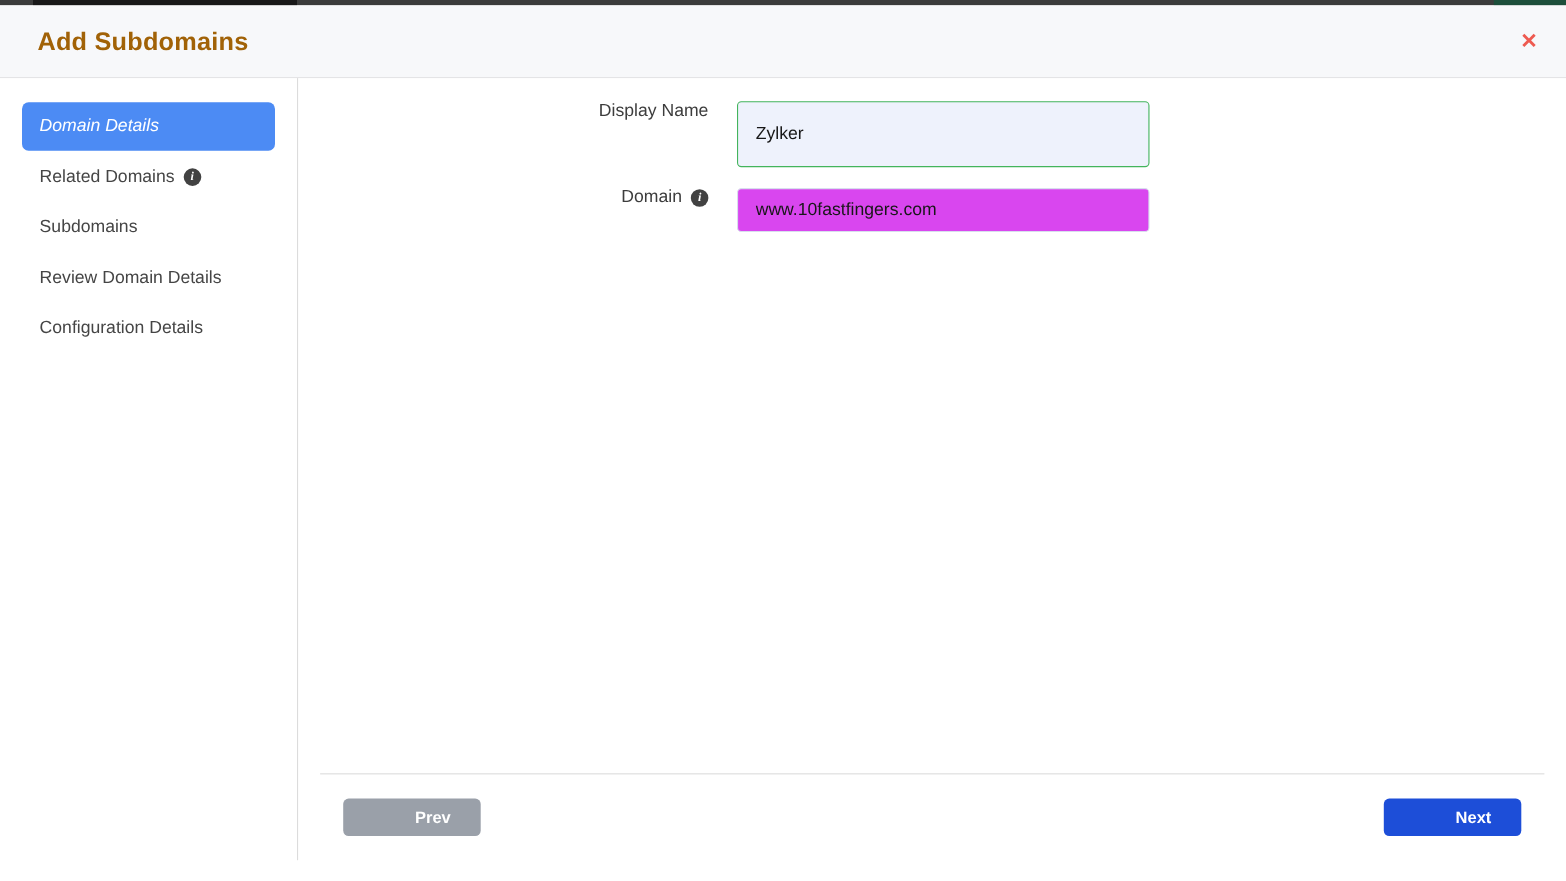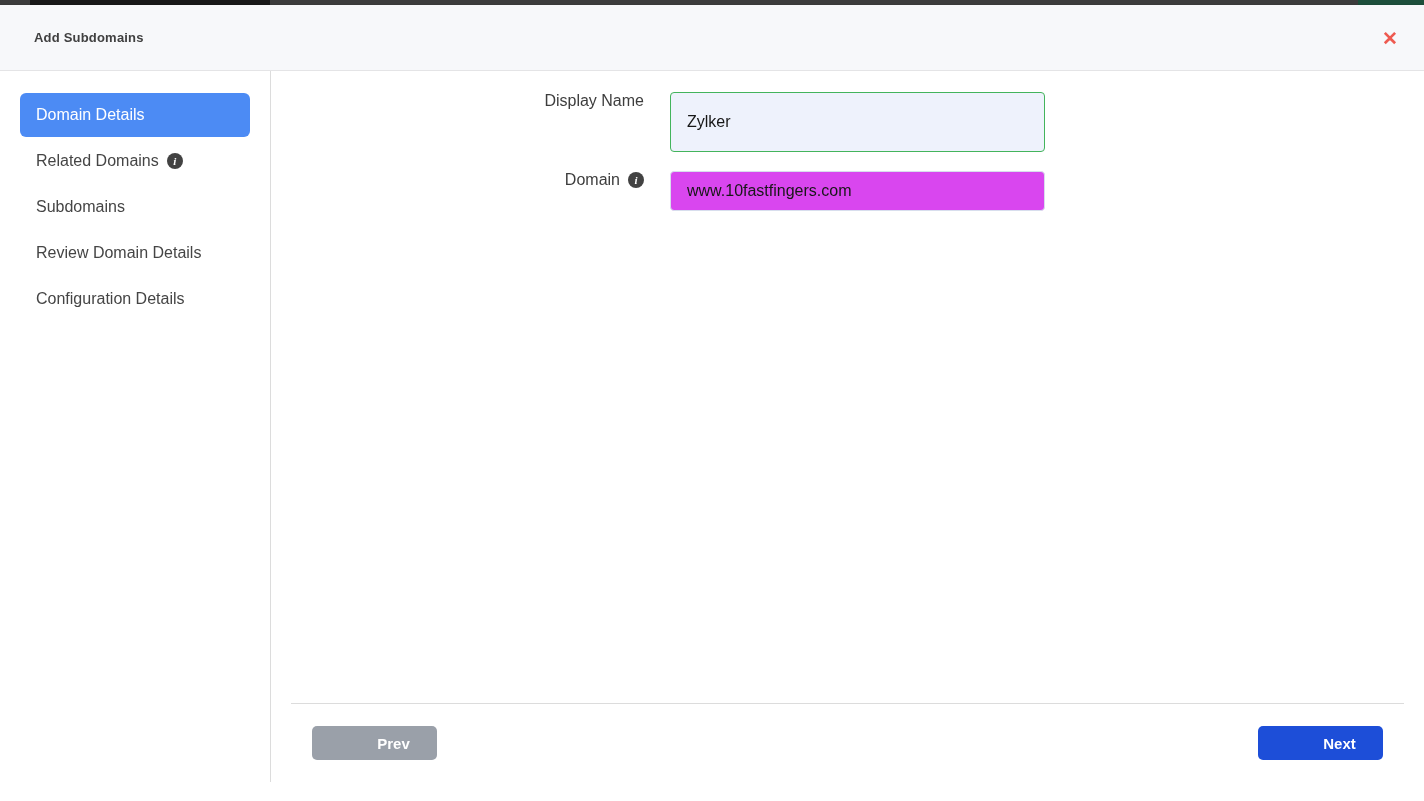--- a/index.html
+++ b/index.html
@@ -11,37 +11,37 @@
     background:#3c3c3c; }
   .bg-strip .green-seg { position:absolute; right:0; top:0; height:5px;
     width:66px; background:#1d4f3b; }
   .bg-strip .blob { position:absolute; top:0; height:5px; background:#191919; }
 
   .modal { position:absolute; top:5px; left:0; width:1424px; height:796px;
     background:#fff; box-shadow:0 1px 3px rgba(0,0,0,.25); }
 
   .modal-header { position:relative; height:66px; background:#f7f8fa;
     border-bottom:1px solid #e4e4e6; display:flex; align-items:center; }
-  .modal-title { margin-left:34px; font-size:13px; font-weight:bold;
-    color:#404040; letter-spacing:.2px; }
+  .modal-title { margin-left:34px; font-size:23px; font-weight:bold;
+    color:#a16207; letter-spacing:.2px; }
   .close-btn { position:absolute; right:22px; top:50%; transform:translateY(-50%);
     color:#ee5a50; font-size:19px; font-weight:bold; cursor:pointer;
     line-height:1; padding:4px; }
 
   .modal-body { position:relative; height:729px; }
 
   .v-divider { position:absolute; left:270px; top:0; bottom:18px; width:1px;
     background:#dcdcdc; }
 
   .sidebar { position:absolute; left:0; top:0; width:270px; bottom:0;
     padding:22px 20px 0 20px; }
   .side-item { height:44px; margin-bottom:2px; display:flex; align-items:center;
     padding-left:16px; font-size:16px; color:#454545; border-radius:6px;
     cursor:pointer; }
-  .side-item.active { background:#4c8bf4; color:#fff; }
+  .side-item.active { background:#4c8bf4; color:#fff;font-style:italic; }
   .side-item .info-ico { margin-left:8px; }
 
   .info-ico { display:inline-flex; width:16px; height:16px; border-radius:50%;
     background:#424242; color:#fff; font-size:11px; font-weight:bold;
     align-items:center; justify-content:center;
     font-family:"Liberation Serif", serif; font-style:italic; flex:0 0 16px; }
 
   .content { position:absolute; left:271px; top:0; right:0; bottom:0; }
 
   .form-area { padding-top:21px; }

